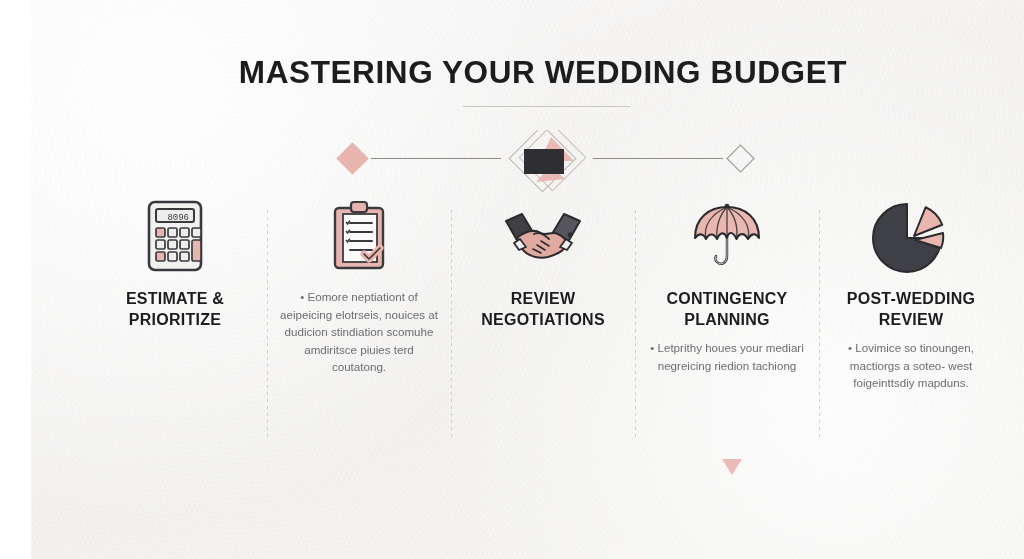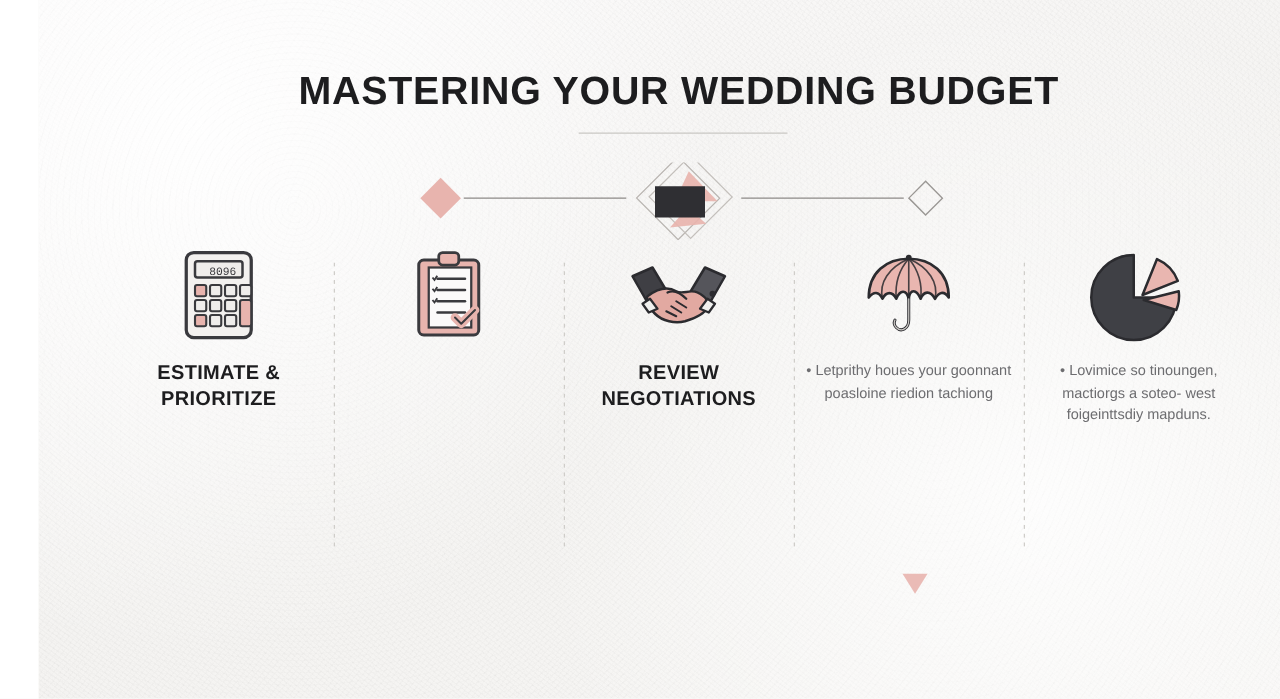--- a/index.html
+++ b/index.html
@@ -207,20 +207,21 @@
           </g>
           <g stroke="#3a3a3e" stroke-width="1.5" fill="none">
             <path d="M23 26 l1.6 2 l2.2 -3.4"></path>
             <path d="M23 35 l1.6 2 l2.2 -3.4"></path>
             <path d="M23 44 l1.6 2 l2.2 -3.4"></path>
           </g>
           <path d="M41 58 l5 5 l11 -11" fill="none" stroke="#e8b4ae" stroke-width="7" stroke-linecap="round" stroke-linejoin="round"></path>
           <path d="M41 58 l5 5 l11 -11" fill="none" stroke="#3a3a3e" stroke-width="1.6" stroke-linecap="round" stroke-linejoin="round"></path>
         </svg>
       </div>
+      <div class="col-body">• Eomore neptiationt of aeipeicing elotrseis, nouices at dudicion stindiation scomuhe amdiritsce piuies terd coutatong.</div>
     </div>
 
     <div class="col">
       <div class="icon-wrap">
         <svg viewBox="0 0 86 70" width="86" height="70">
           <path d="M6 20 L22 13 L34 33 L18 41 Z" fill="#3f3f44" stroke="#2b2b2f" stroke-width="2" stroke-linejoin="round"></path>
           <path d="M80 20 L64 13 L52 33 L68 41 Z" fill="#55555b" stroke="#2b2b2f" stroke-width="2" stroke-linejoin="round"></path>
           <circle cx="70" cy="34" r="2.4" fill="#2b2b2f"></circle>
           <path d="M18 36 C26 30, 34 28, 41 32 C46 35, 52 30, 58 33 C64 36, 68 40, 66 45
                    C63 51, 55 54, 48 56 C40 58, 30 56, 24 50 C19 45, 16 40, 18 36 Z" fill="#e2a9a1" stroke="#2b2b2f" stroke-width="2" stroke-linejoin="round"></path>
@@ -250,31 +251,35 @@
             <path d="M38 9 C46 18, 49 30, 47.5 41"></path>
             <path d="M38 9 C22 16, 14 28, 17 41"></path>
             <path d="M38 9 C54 16, 62 28, 59 41"></path>
             <path d="M38 9 L38 41"></path>
           </g>
           <circle cx="38" cy="8" r="2.3" fill="#2b2b2f"></circle>
           <path d="M38 41 L38 58 C38 65, 32 68, 28 64 C26 62, 26 60, 27 58" fill="none" stroke="#2b2b2f" stroke-width="2.4" stroke-linecap="round"></path>
           <path d="M38 41 L38 58 C38 65, 32 68, 28 64 C26 62, 26 60, 27 58" fill="none" stroke="#c9c6c3" stroke-width="1" stroke-linecap="round"></path>
         </svg>
       </div>
-      <div class="col-body">• Letprithy houes your goonnant poasloine riedion tachiong</div>
+      <div class="col-heading">CONTINGENCY
+PLANNING</div>
+      <div class="col-body">• Letprithy houes your mediari negreicing riedion tachiong</div>
     </div>
 
     <div class="col">
       <div class="icon-wrap">
         <svg viewBox="0 0 80 76" width="80" height="76">
           <path d="M36 40 L36 6 A34 34 0 1 0 70 40 Z" fill="#3f4045" stroke="#2b2b2f" stroke-width="2" stroke-linejoin="round"></path>
           <path d="M40 36 L40 5 A31 31 0 0 1 62 15 Z" fill="#e9b6b0" stroke="#2b2b2f" stroke-width="2" stroke-linejoin="round" transform="translate(3,2) rotate(22 40 36)"></path>
           <path d="M42 40 L70 33 A29 29 0 0 1 68 48 Z" fill="#e9b6b0" stroke="#2b2b2f" stroke-width="2" stroke-linejoin="round" transform="translate(2,2)"></path>
         </svg>
       </div>
+      <div class="col-heading">POST-WEDDING
+REVIEW</div>
       <div class="col-body">• Lovimice so tinoungen, mactiorgs a soteo- west foigeinttsdiy mapduns.</div>
     </div>
 
   </div>
 
   <svg class="bottom-mark" viewBox="0 0 22 18">
     <polygon points="1,1 21,1 11,17" fill="#e8b4ae" opacity="0.9"></polygon>
   </svg>
 
 </div>

